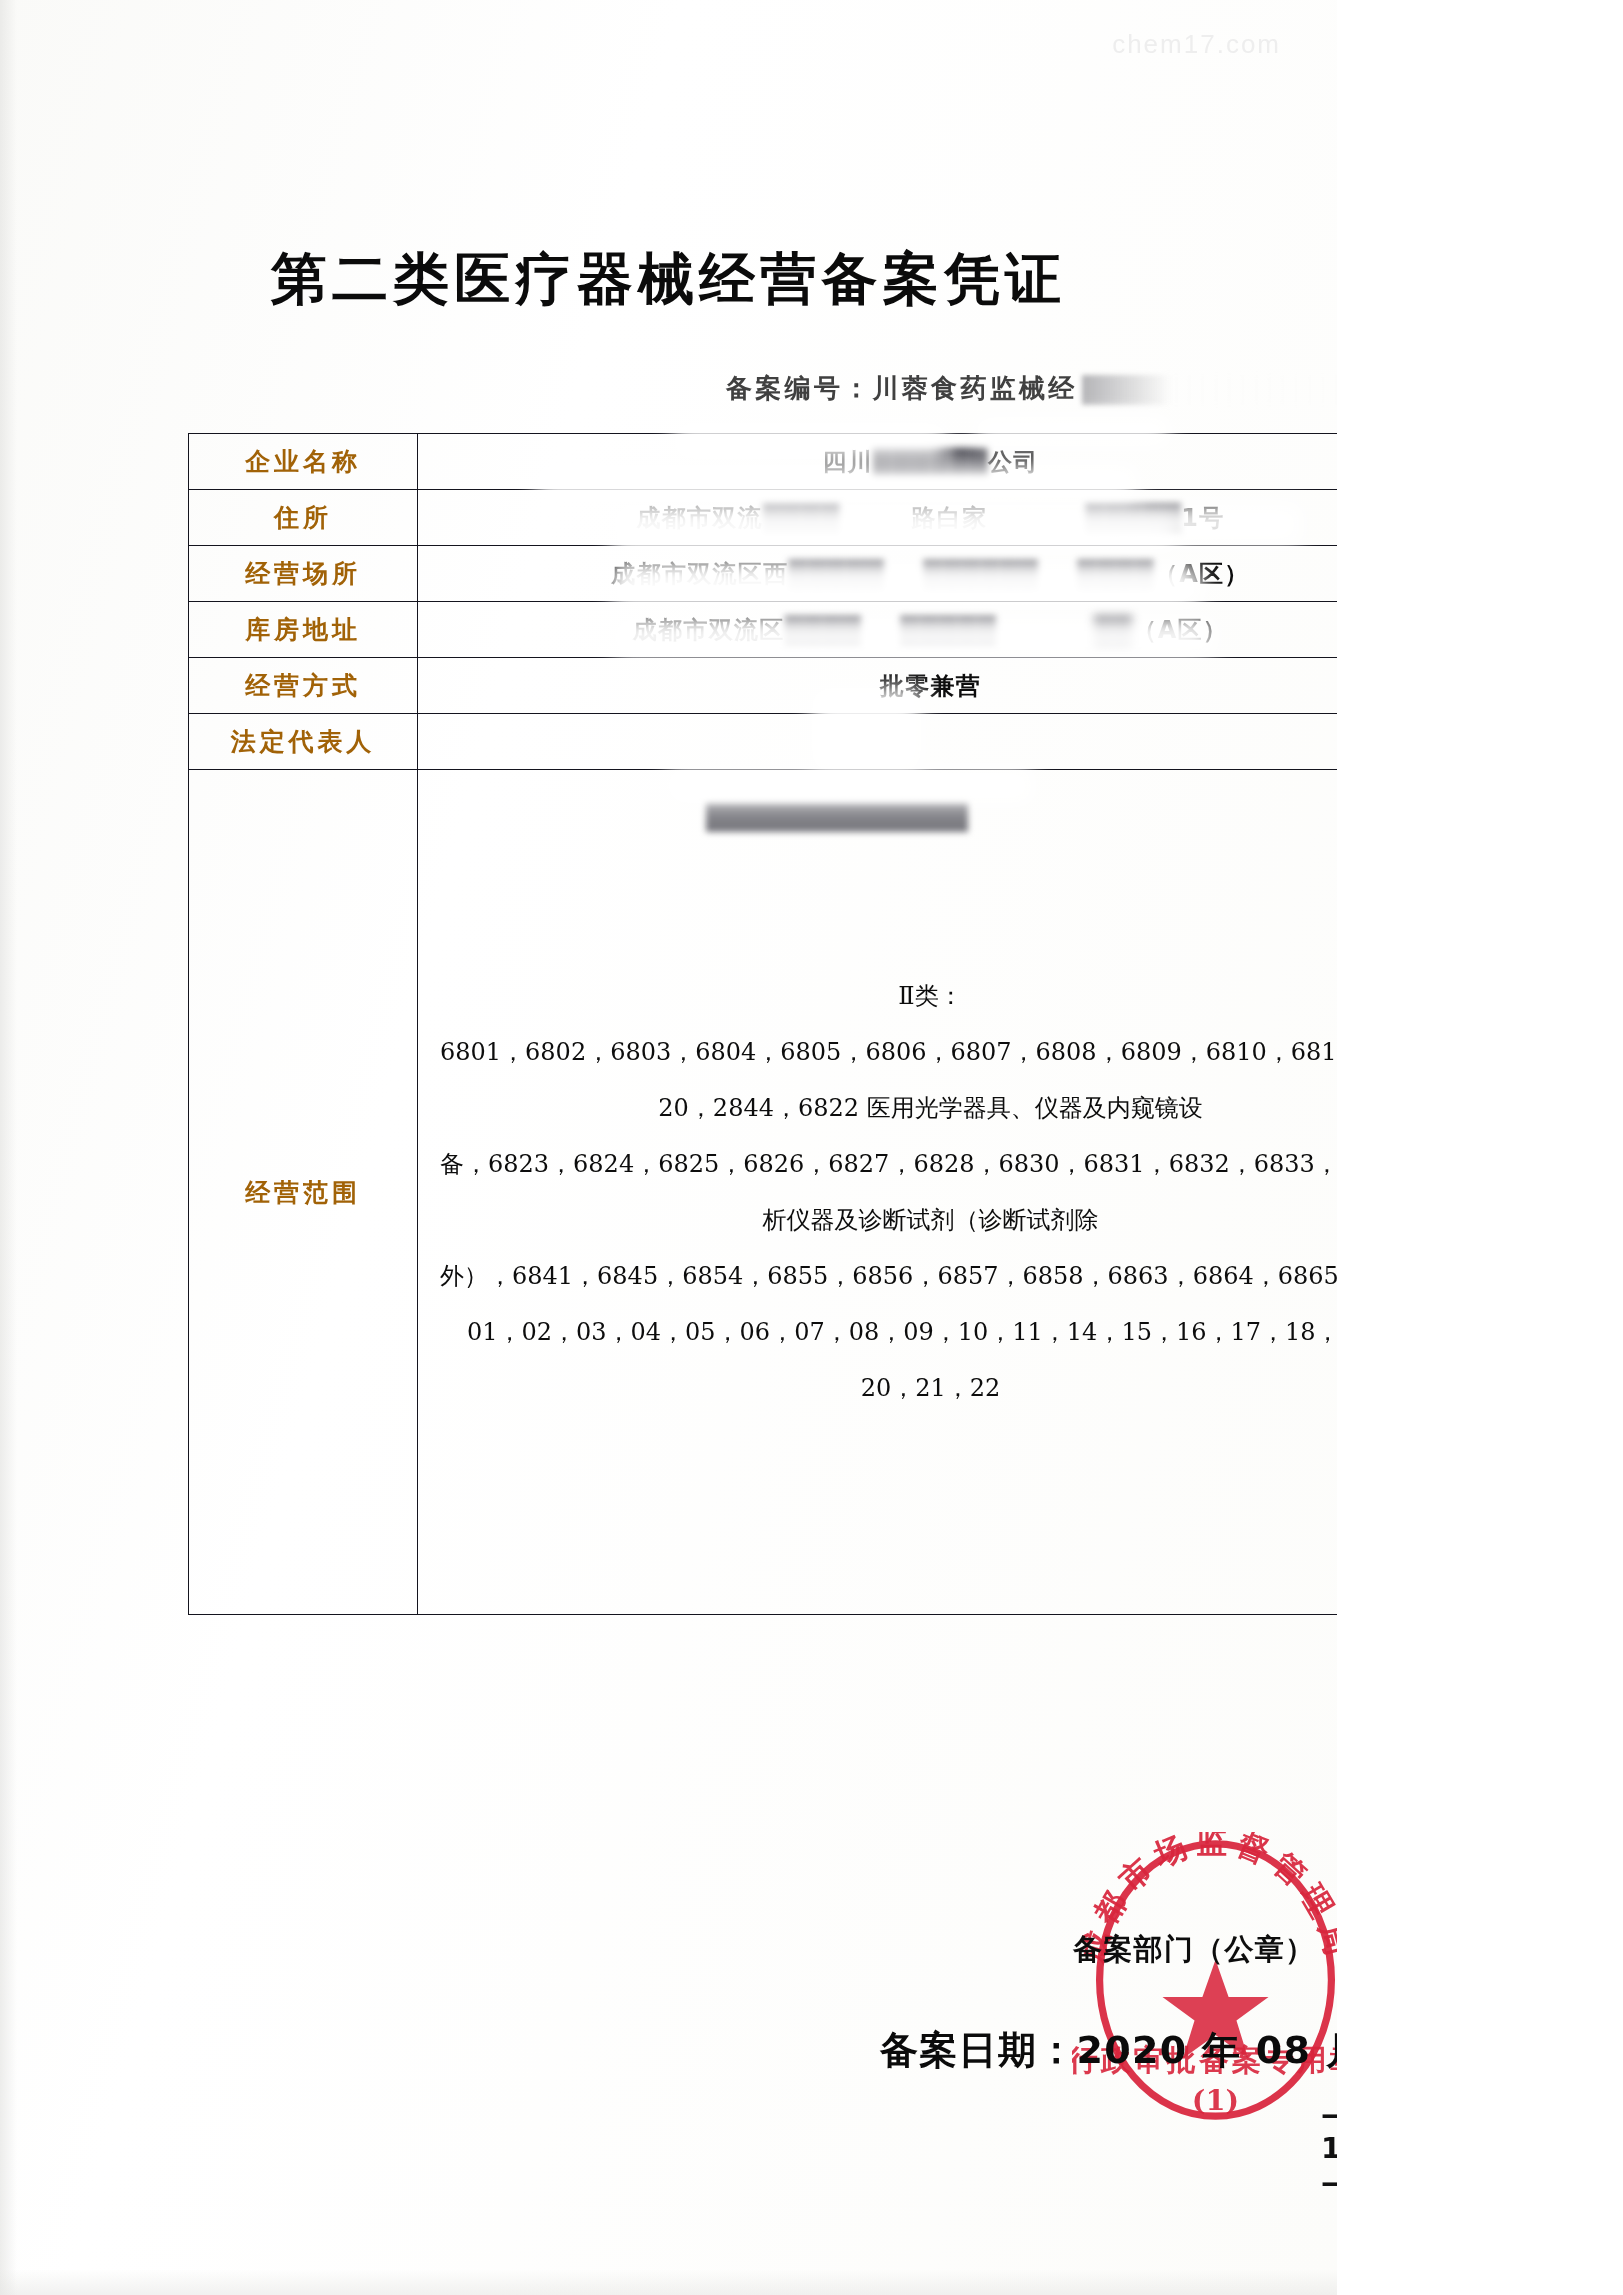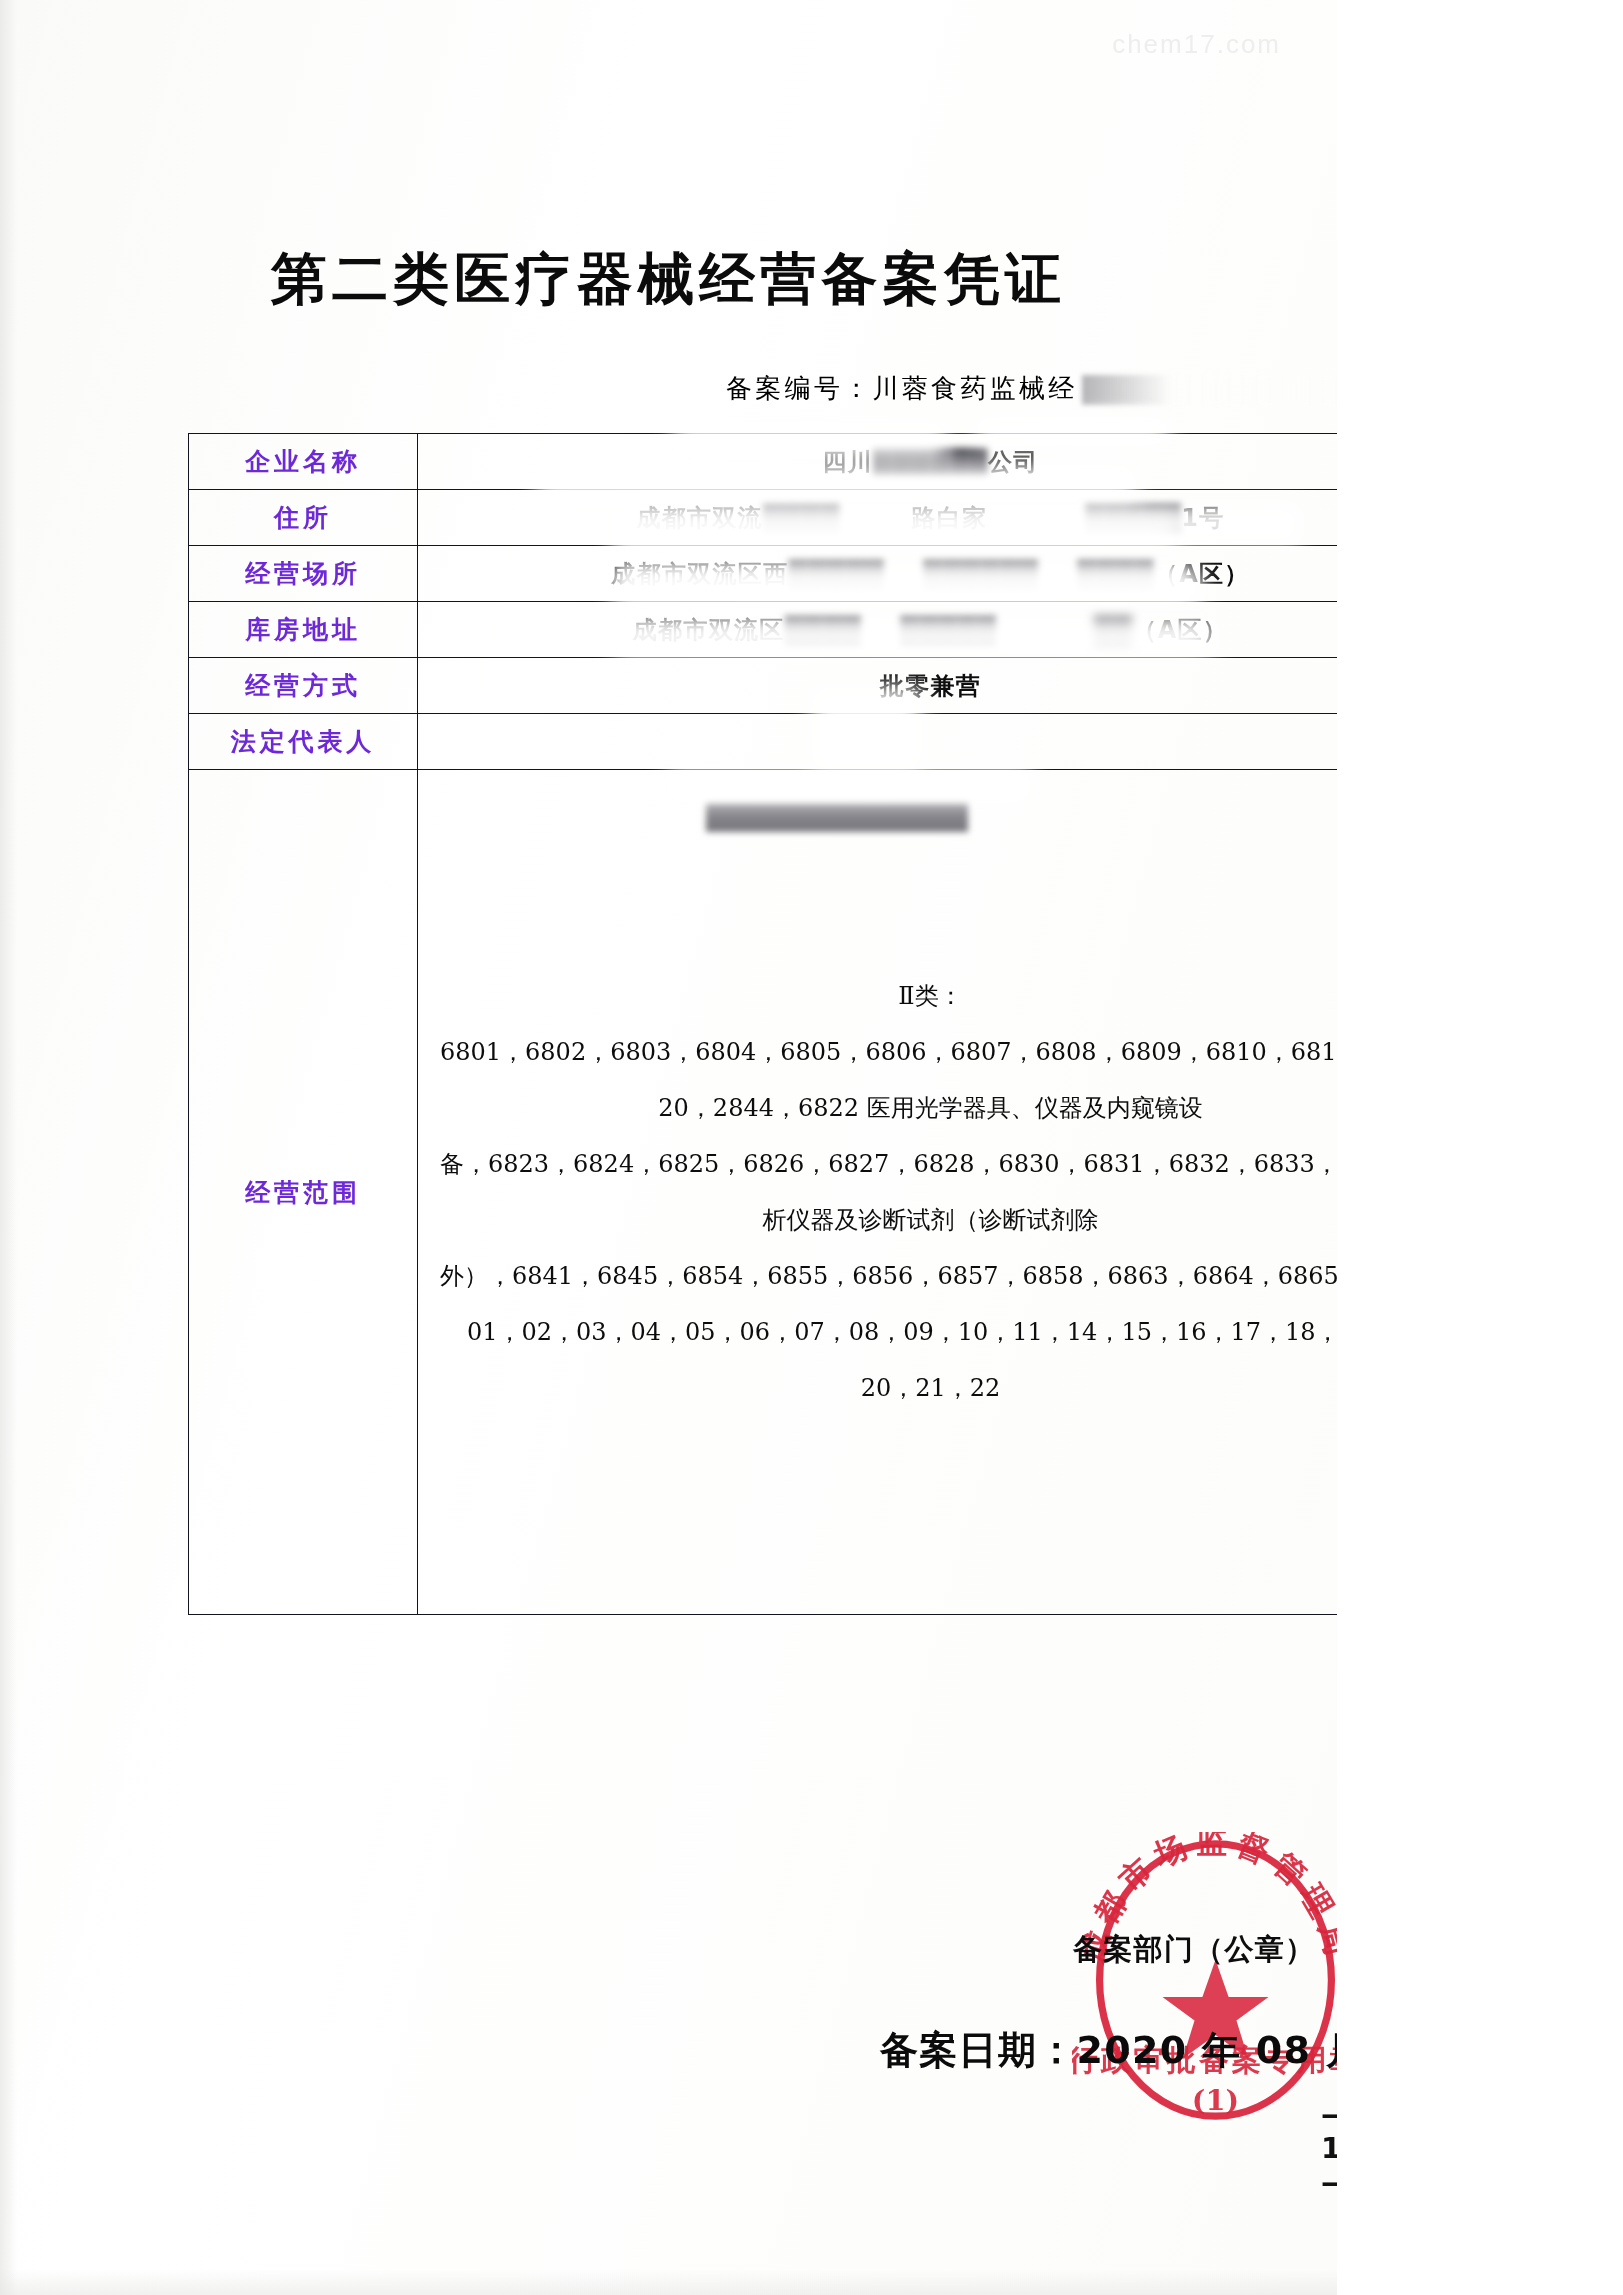--- a/index.html
+++ b/index.html
@@ -64,23 +64,23 @@
     color: #0b0b0b;
   }
 
   .filing-no-row {
     position: absolute;
     top: 371px;
     left: 726px;
     width: 720px;
     font-family: "DejaVu Sans", "Liberation Sans", sans-serif;
     font-size: 26px;
-    font-weight: 400;
+    font-weight: 700;
     letter-spacing: 3.3px;
-    color: #000000;
+    color: #404040;
     white-space: nowrap;
   }
   .filing-no-row .redacted-tail {
     display: inline-block;
     vertical-align: middle;
     width: 262px;
     height: 30px;
     margin-left: 3.9px;
     background: linear-gradient(to right, rgba(120,120,125,.55) 0%, rgba(250,250,250,.05) 34%, rgba(255,255,255,0) 100%);
     filter: blur(2.6px);
@@ -107,21 +107,21 @@
     padding: 0;
     vertical-align: middle;
   }
   .lbl {
     width: 228px;
     text-align: center;
     font-family: "DejaVu Sans", "Liberation Sans", sans-serif;
     font-size: 25px;
     font-weight: 700;
     letter-spacing: 3.9px;
-    color: #6d28d9;
+    color: #a16207;
   }
   .val {
     position: relative;
     text-align: center;
     font-family: "DejaVu Sans", "Liberation Sans", sans-serif;
     font-size: 24px;
     font-weight: 700;
     letter-spacing: 1.3px;
     color: #0d0d0d;
   }

